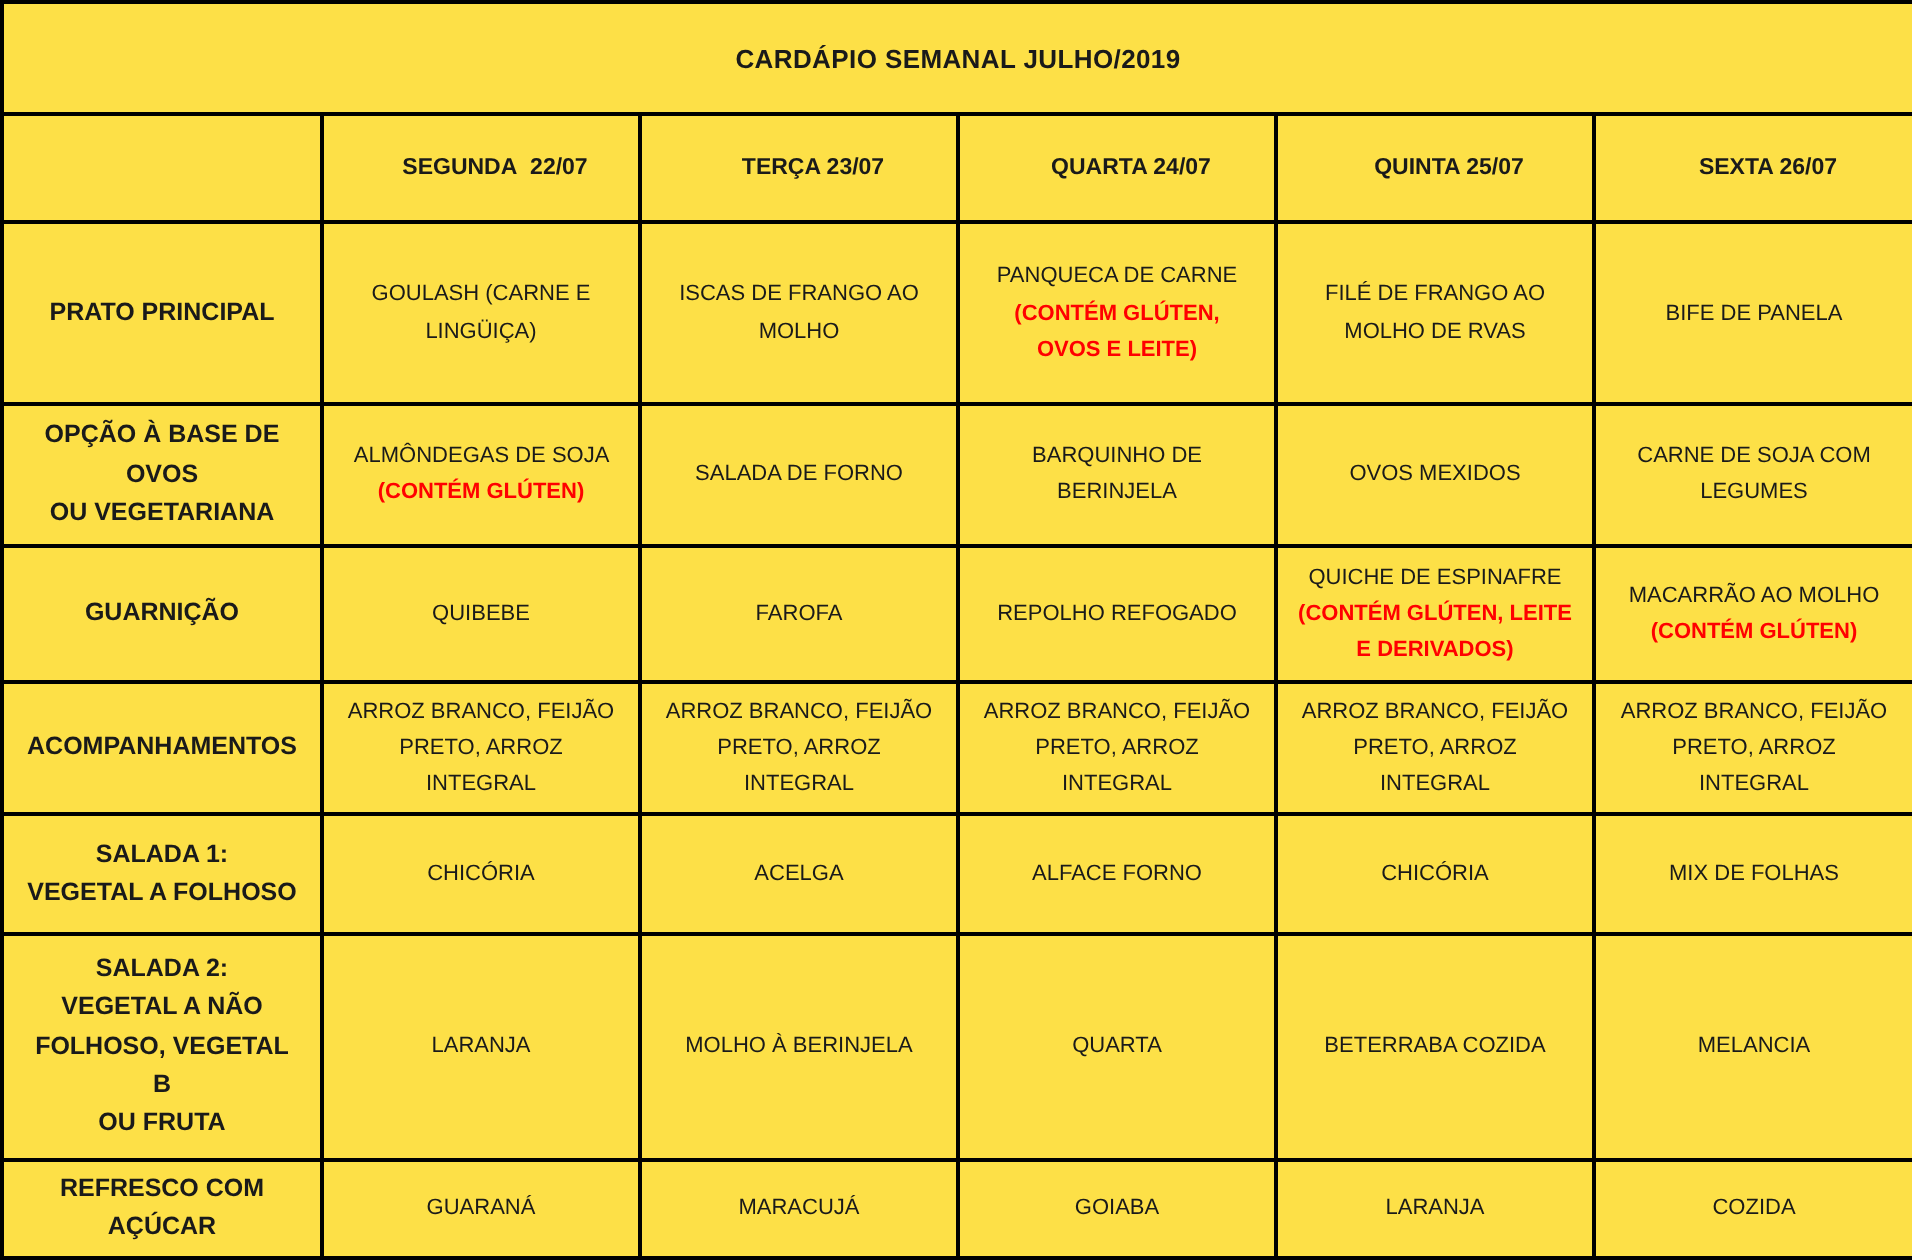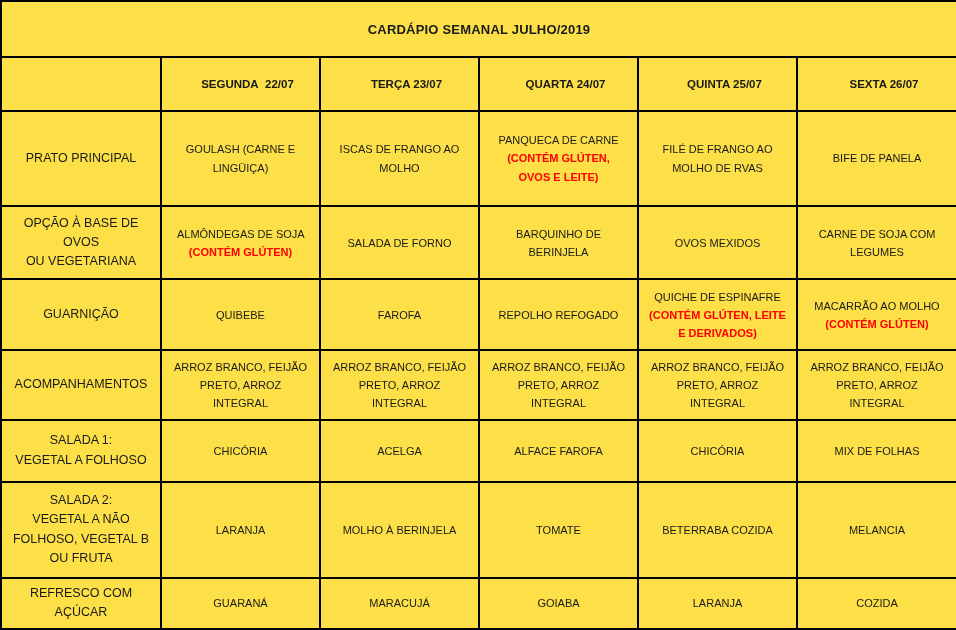--- a/index.html
+++ b/index.html
@@ -37,21 +37,21 @@
   }
   tr.header-row th {
     height: 54px;
     font-size: 11.5px;
     font-weight: bold;
     white-space: pre;
     padding-left: 24px;
   }
   td.row-label {
     font-size: 12.5px;
-    font-weight: normal;
+    font-weight: bold;
     white-space: pre-line;
     line-height: 1.55;
     padding: 2px 6px;
     border-radius: 21px;
   }
   td.menu-cell {
     font-size: 11px;
     font-weight: normal;
     line-height: 1.65;
   }
@@ -129,32 +129,32 @@
           <td class="menu-cell"><span>ARROZ BRANCO, FEIJÃO PRETO, ARROZ INTEGRAL</span></td>
           <td class="menu-cell"><span>ARROZ BRANCO, FEIJÃO PRETO, ARROZ INTEGRAL</span></td>
           <td class="menu-cell"><span>ARROZ BRANCO, FEIJÃO PRETO, ARROZ INTEGRAL</span></td>
           <td class="menu-cell"><span>ARROZ BRANCO, FEIJÃO PRETO, ARROZ INTEGRAL</span></td>
         </tr>
         <tr>
           <td class="row-label">SALADA 1:
 VEGETAL A FOLHOSO</td>
           <td class="menu-cell"><span>CHICÓRIA</span></td>
           <td class="menu-cell"><span>ACELGA</span></td>
-          <td class="menu-cell"><span>ALFACE FAROFA</span></td>
+          <td class="menu-cell"><span>ALFACE FORNO</span></td>
           <td class="menu-cell"><span>CHICÓRIA</span></td>
           <td class="menu-cell"><span>MIX DE FOLHAS</span></td>
         </tr>
         <tr>
           <td class="row-label">SALADA 2:
 VEGETAL A NÃO
 FOLHOSO, VEGETAL B
 OU FRUTA</td>
           <td class="menu-cell"><span>LARANJA</span></td>
           <td class="menu-cell"><span>MOLHO À BERINJELA</span></td>
-          <td class="menu-cell"><span>TOMATE</span></td>
+          <td class="menu-cell"><span>QUARTA</span></td>
           <td class="menu-cell"><span>BETERRABA COZIDA</span></td>
           <td class="menu-cell"><span>MELANCIA</span></td>
         </tr>
         <tr>
           <td class="row-label">REFRESCO COM AÇÚCAR</td>
           <td class="menu-cell"><span>GUARANÁ</span></td>
           <td class="menu-cell"><span>MARACUJÁ</span></td>
           <td class="menu-cell"><span>GOIABA</span></td>
           <td class="menu-cell"><span>LARANJA</span></td>
           <td class="menu-cell"><span>COZIDA</span></td>

